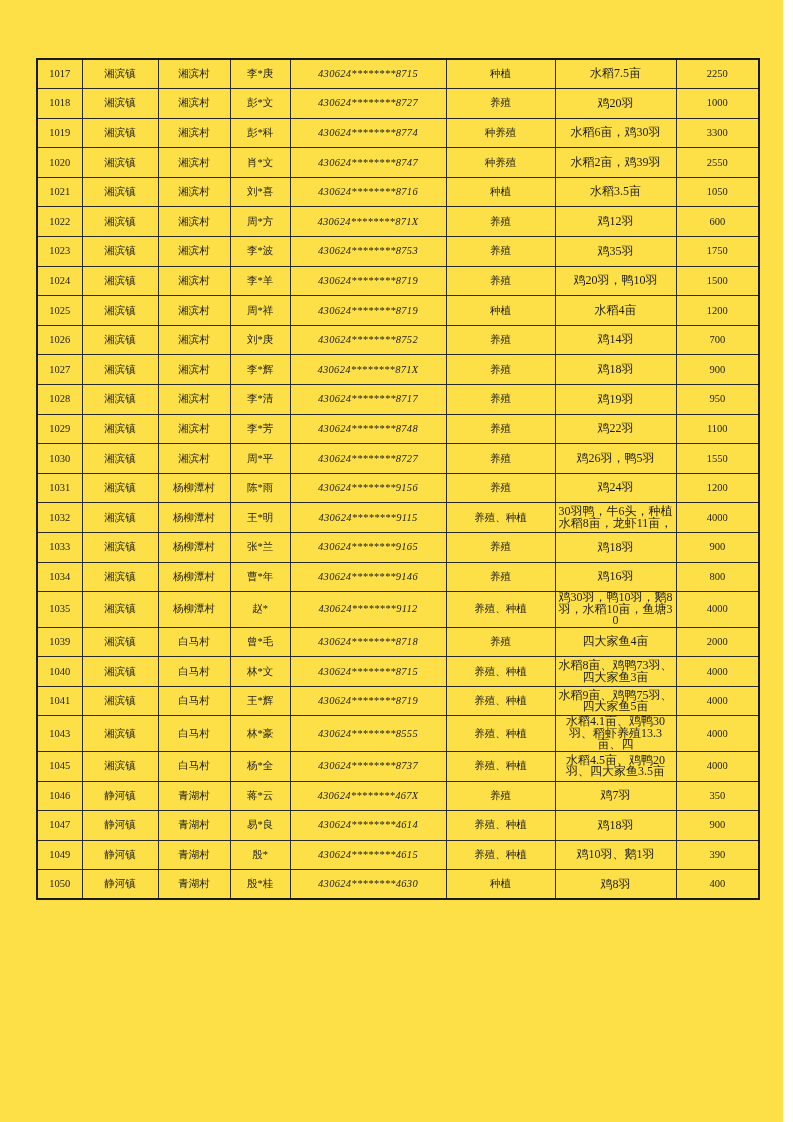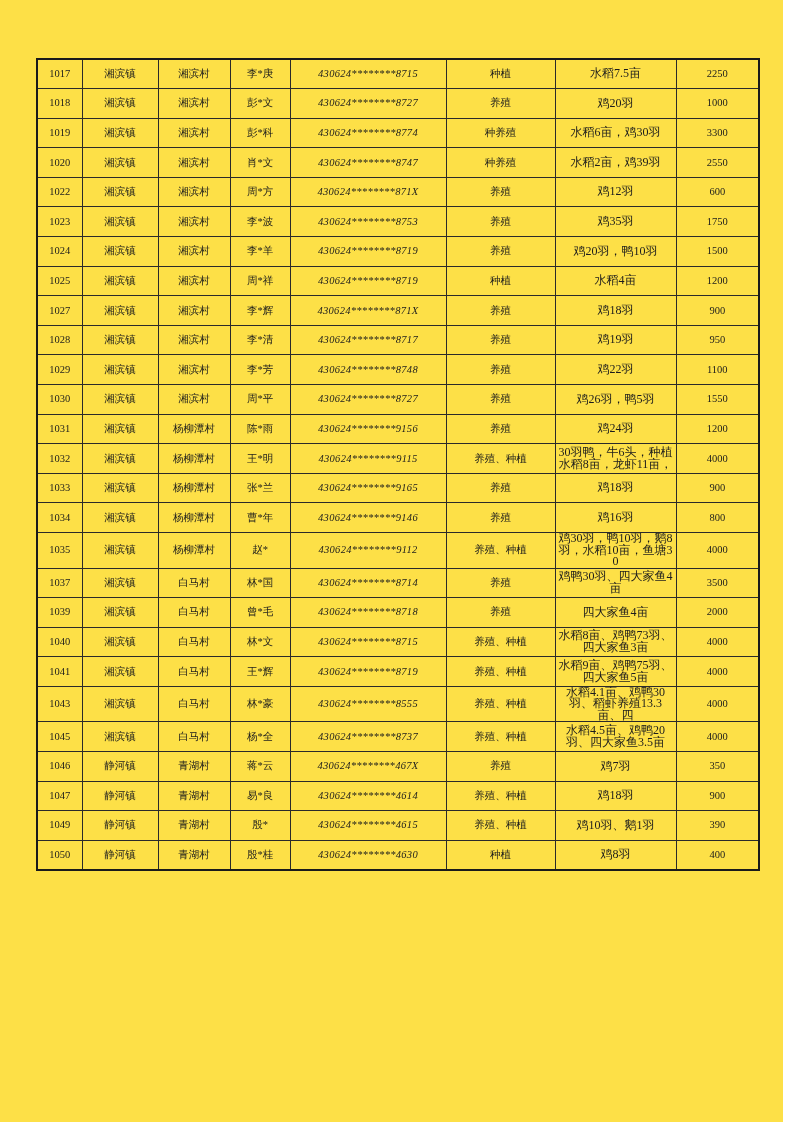--- a/index.html
+++ b/index.html
@@ -99,20 +99,30 @@
           <td class="cell-seq">1020</td>
           <td class="cell-town">湘滨镇</td>
           <td class="cell-village">湘滨村</td>
           <td class="cell-name">肖*文</td>
           <td class="cell-idnum">430624********8747</td>
           <td class="cell-type">种养殖</td>
           <td class="cell-details">水稻2亩，鸡39羽</td>
           <td class="cell-amount">2550</td>
         </tr>
         <tr>
+          <td class="cell-seq">1021</td>
+          <td class="cell-town">湘滨镇</td>
+          <td class="cell-village">湘滨村</td>
+          <td class="cell-name">刘*喜</td>
+          <td class="cell-idnum">430624********8716</td>
+          <td class="cell-type">种植</td>
+          <td class="cell-details">水稻3.5亩</td>
+          <td class="cell-amount">1050</td>
+        </tr>
+        <tr>
           <td class="cell-seq">1022</td>
           <td class="cell-town">湘滨镇</td>
           <td class="cell-village">湘滨村</td>
           <td class="cell-name">周*方</td>
           <td class="cell-idnum">430624********871X</td>
           <td class="cell-type">养殖</td>
           <td class="cell-details">鸡12羽</td>
           <td class="cell-amount">600</td>
         </tr>
         <tr>
@@ -139,20 +149,30 @@
           <td class="cell-seq">1025</td>
           <td class="cell-town">湘滨镇</td>
           <td class="cell-village">湘滨村</td>
           <td class="cell-name">周*祥</td>
           <td class="cell-idnum">430624********8719</td>
           <td class="cell-type">种植</td>
           <td class="cell-details">水稻4亩</td>
           <td class="cell-amount">1200</td>
         </tr>
         <tr>
+          <td class="cell-seq">1026</td>
+          <td class="cell-town">湘滨镇</td>
+          <td class="cell-village">湘滨村</td>
+          <td class="cell-name">刘*庚</td>
+          <td class="cell-idnum">430624********8752</td>
+          <td class="cell-type">养殖</td>
+          <td class="cell-details">鸡14羽</td>
+          <td class="cell-amount">700</td>
+        </tr>
+        <tr>
           <td class="cell-seq">1027</td>
           <td class="cell-town">湘滨镇</td>
           <td class="cell-village">湘滨村</td>
           <td class="cell-name">李*辉</td>
           <td class="cell-idnum">430624********871X</td>
           <td class="cell-type">养殖</td>
           <td class="cell-details">鸡18羽</td>
           <td class="cell-amount">900</td>
         </tr>
         <tr>
@@ -227,30 +247,20 @@
         </tr>
         <tr>
           <td class="cell-seq">1035</td>
           <td class="cell-town">湘滨镇</td>
           <td class="cell-village">杨柳潭村</td>
           <td class="cell-name">赵*</td>
           <td class="cell-idnum">430624********9112</td>
           <td class="cell-type">养殖、种植</td>
           <td class="cell-details">鸡30羽，鸭10羽，鹅8羽，水稻10亩，鱼塘30</td>
           <td class="cell-amount">4000</td>
-        </tr>
-        <tr>
-          <td class="cell-seq">1037</td>
-          <td class="cell-town">湘滨镇</td>
-          <td class="cell-village">白马村</td>
-          <td class="cell-name">林*国</td>
-          <td class="cell-idnum">430624********8714</td>
-          <td class="cell-type">养殖</td>
-          <td class="cell-details">鸡鸭30羽、四大家鱼4亩</td>
-          <td class="cell-amount">3500</td>
         </tr>
         <tr>
           <td class="cell-seq">1039</td>
           <td class="cell-town">湘滨镇</td>
           <td class="cell-village">白马村</td>
           <td class="cell-name">曾*毛</td>
           <td class="cell-idnum">430624********8718</td>
           <td class="cell-type">养殖</td>
           <td class="cell-details">四大家鱼4亩</td>
           <td class="cell-amount">2000</td>

